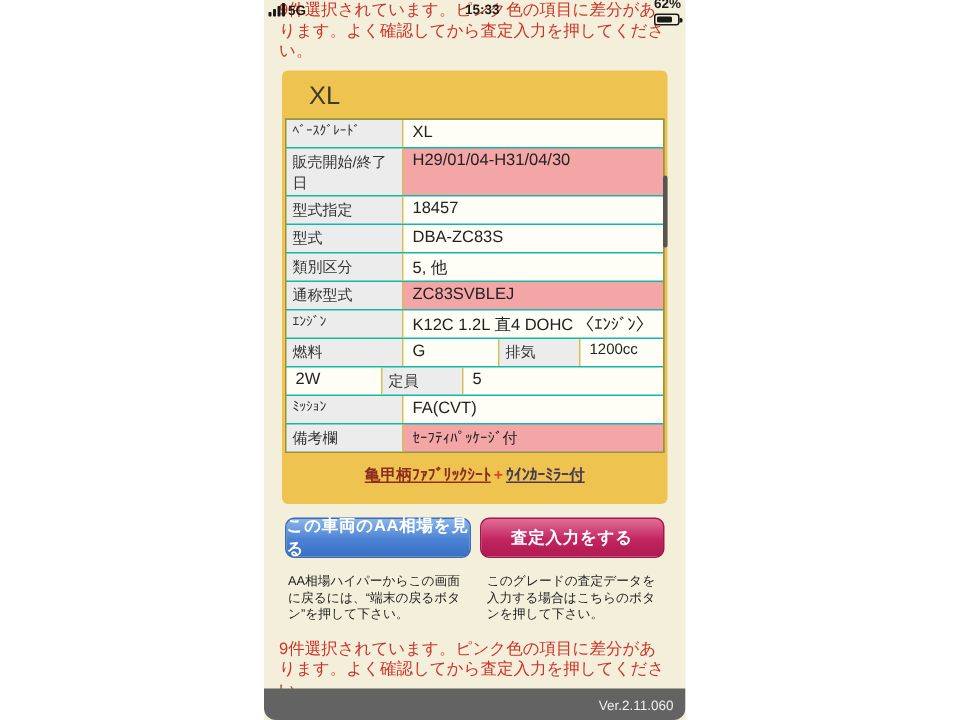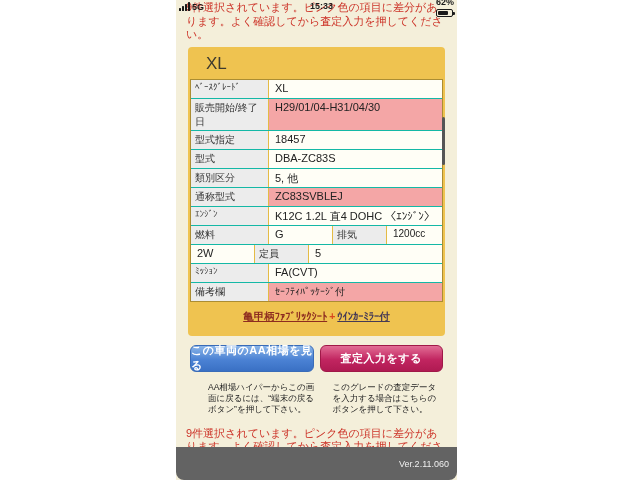--- a/index.html
+++ b/index.html
@@ -61,25 +61,25 @@
   .btnrow { display:flex; gap:6px; margin:9px 14px 0 14px; }
   .btn { flex:1; height:27px; border-radius:6px; color:#fff; font-size:11px;
          font-weight:bold; display:flex; align-items:center; justify-content:center;
          cursor:pointer; letter-spacing:0.5px; }
   .btn.blue { background:linear-gradient(#8ab5e8 0%, #4b82d4 55%, #3a70c4 100%);
               border:1px solid #3a6cb8; }
   .btn.pink { background:linear-gradient(#e26d95 0%, #c12560 55%, #b01a52 100%);
               border:1px solid #a01848; }
 
   
-  .helprow { display:flex; gap:16px; margin:10px 16px 0 32px; }
+  .helprow { display:flex; gap:16px; margin:10px 16px 0 16px; }
   .help { flex:1; font-size:8.5px; line-height:11px; color:#222; }
 
   
-  .footer { position:absolute; left:0; right:0; bottom:0; height:33px;
+  .footer { position:absolute; left:0; right:0; bottom:0; height:21px;
             background:#636363; border-radius:0 0 8px 8px; color:#efefef;
             font-size:9px; display:flex; align-items:center; justify-content:flex-end;
             padding-right:8px; }
 </style>
 </head>
 <body>
 
 <div class="canvas">
   <div class="phone">
 

